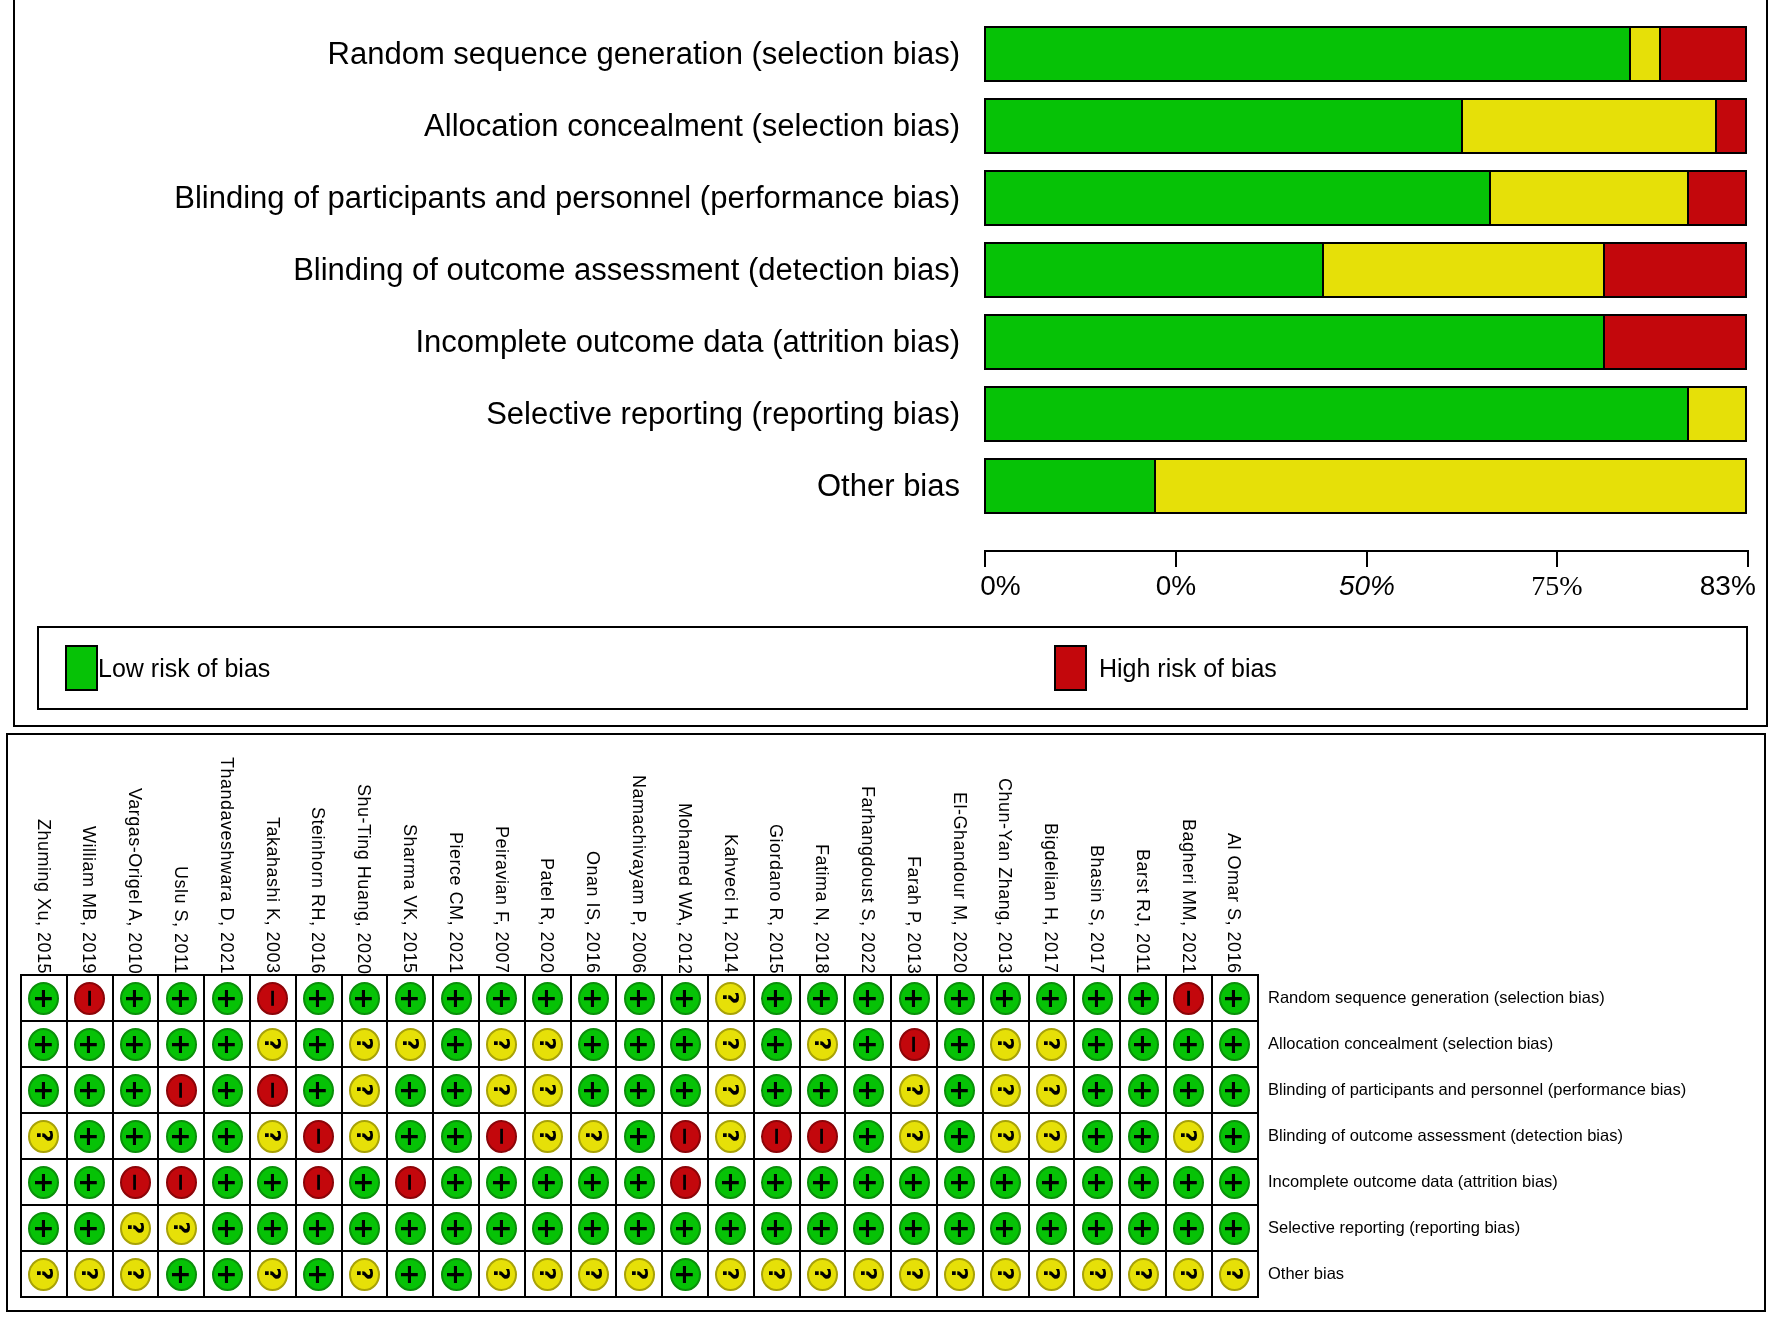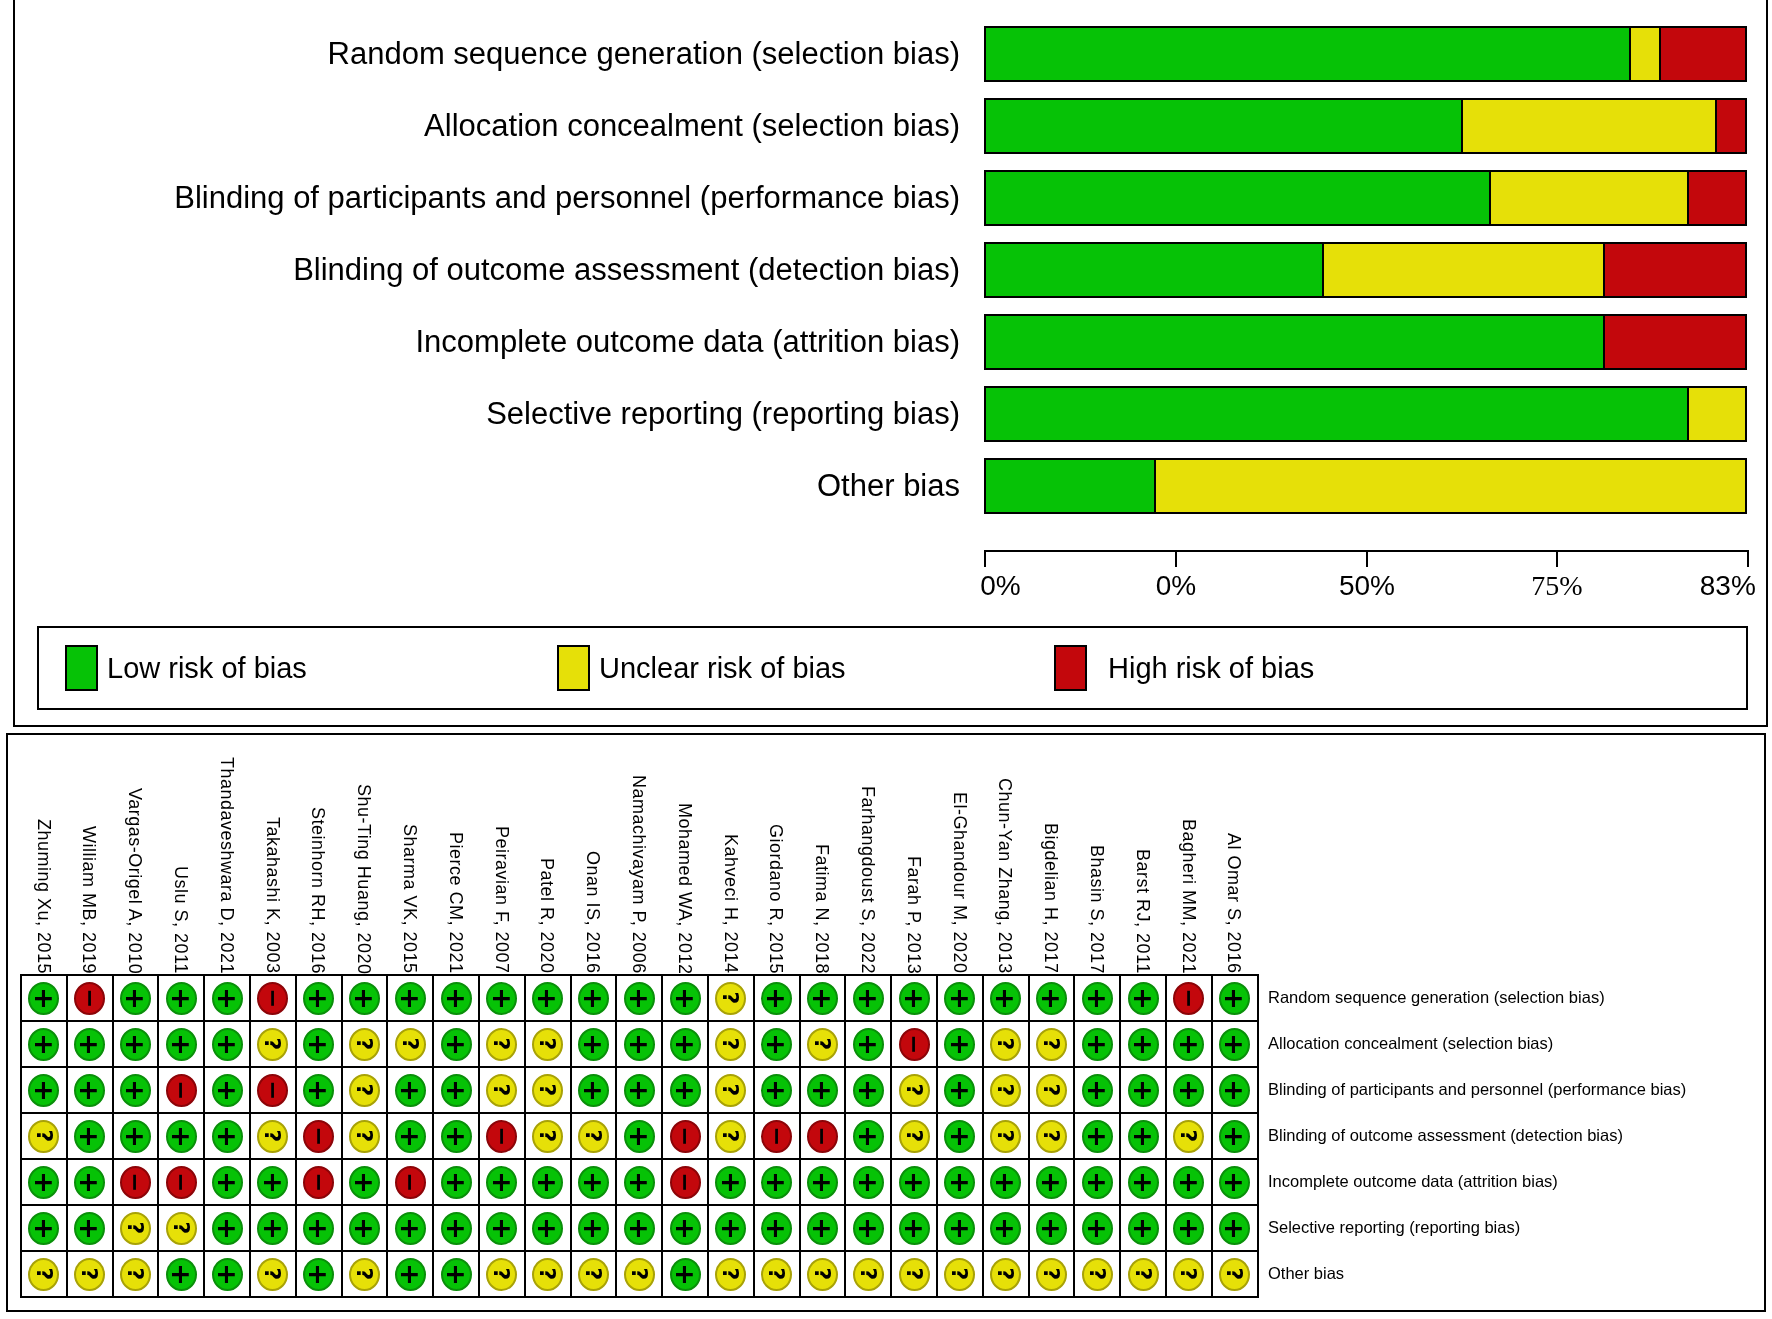--- a/index.html
+++ b/index.html
@@ -15,21 +15,21 @@
   .seg{height:100%;box-sizing:border-box;}
   .seg + .seg{border-left:2px solid #000;}
   .axis-line{position:absolute;left:969px;top:550px;width:765px;height:2px;background:#000;}
   .axis-tick{position:absolute;top:550px;width:2px;height:17px;background:#000;}
   .axis-tick-label{position:absolute;top:570px;font-size:28px;white-space:nowrap;}
   #legend-box{position:absolute;left:22px;top:626px;width:1711px;height:84px;
               border:2px solid #000;box-sizing:border-box;}
   .legend-entry{position:absolute;top:50%;transform:translateY(-50%);
                 display:flex;align-items:center;}
   .legend-swatch{width:33px;height:46px;border:2px solid #000;box-sizing:border-box;}
-  .legend-label{font-size:29px;margin-left:9px;white-space:nowrap;}
+  .legend-label{font-size:25px;white-space:nowrap;}
   
   #fig-summary{position:absolute;left:6px;top:733px;width:1760px;height:579px;
                border:2px solid #000;box-sizing:border-box;}
   .study-header{position:absolute;top:6px;height:233px;width:46px;display:flex;
                 justify-content:center;align-items:flex-end;}
   .study-header span{writing-mode:vertical-rl;font-size:18px;white-space:nowrap;
                      letter-spacing:.5px;}
   #matrix{position:absolute;left:12px;top:239px;display:grid;
           grid-template-columns:repeat(27,45.8px);grid-auto-rows:46px;
           border:1px solid #000;}
@@ -94,34 +94,30 @@
           <div class="seg" title="Unclear risk of bias: 77.78%" style="flex: 77.78 0 0px; background: rgb(230, 224, 8);"></div>
         </div>
       </div>
     <div id="axis-zone">
         <div class="axis-line"></div>
         <div class="axis-tick" style="left: 969px;"></div>
         <div class="axis-tick-label" style="left: 970px; transform: translateX(-12%);">0%</div>
         <div class="axis-tick" style="left: 1160px;"></div>
         <div class="axis-tick-label" style="left: 1161px; transform: translateX(-50%);">0%</div>
         <div class="axis-tick" style="left: 1351px;"></div>
-        <div class="axis-tick-label" style="left: 1352px; transform: translateX(-50%);">50%</div>
+        <div class="axis-tick-label" style="left: 1352px; transform: translateX(-50%); font-style: italic;">50%</div>
         <div class="axis-tick" style="left: 1541px;"></div>
         <div class="axis-tick-label" style="left: 1542px; transform: translateX(-50%); font-family: Liberation Serif, serif;">75%</div>
         <div class="axis-tick" style="left: 1732px;"></div>
         <div class="axis-tick-label" style="left: 1733px; transform: translateX(-86%);">83%</div>
       </div>
     <div id="legend-box">
         <div class="legend-entry" style="left: 26px;">
           <div class="legend-swatch" style="background: rgb(6, 194, 6);"></div>
           <div class="legend-label">Low risk of bias</div>
-        </div>
-        <div class="legend-entry" style="left: 518px;">
-          <div class="legend-swatch" style="background: rgb(230, 224, 8);"></div>
-          <div class="legend-label">Unclear risk of bias</div>
         </div>
         <div class="legend-entry" style="left: 1015px; gap: 12px;">
           <div class="legend-swatch" style="background: rgb(195, 7, 12);"></div>
           <div class="legend-label">High risk of bias</div>
         </div>
       </div>
   </div>
   <div id="fig-summary">
     <div id="study-headers">
         <div class="study-header" style="left: 12px;">

